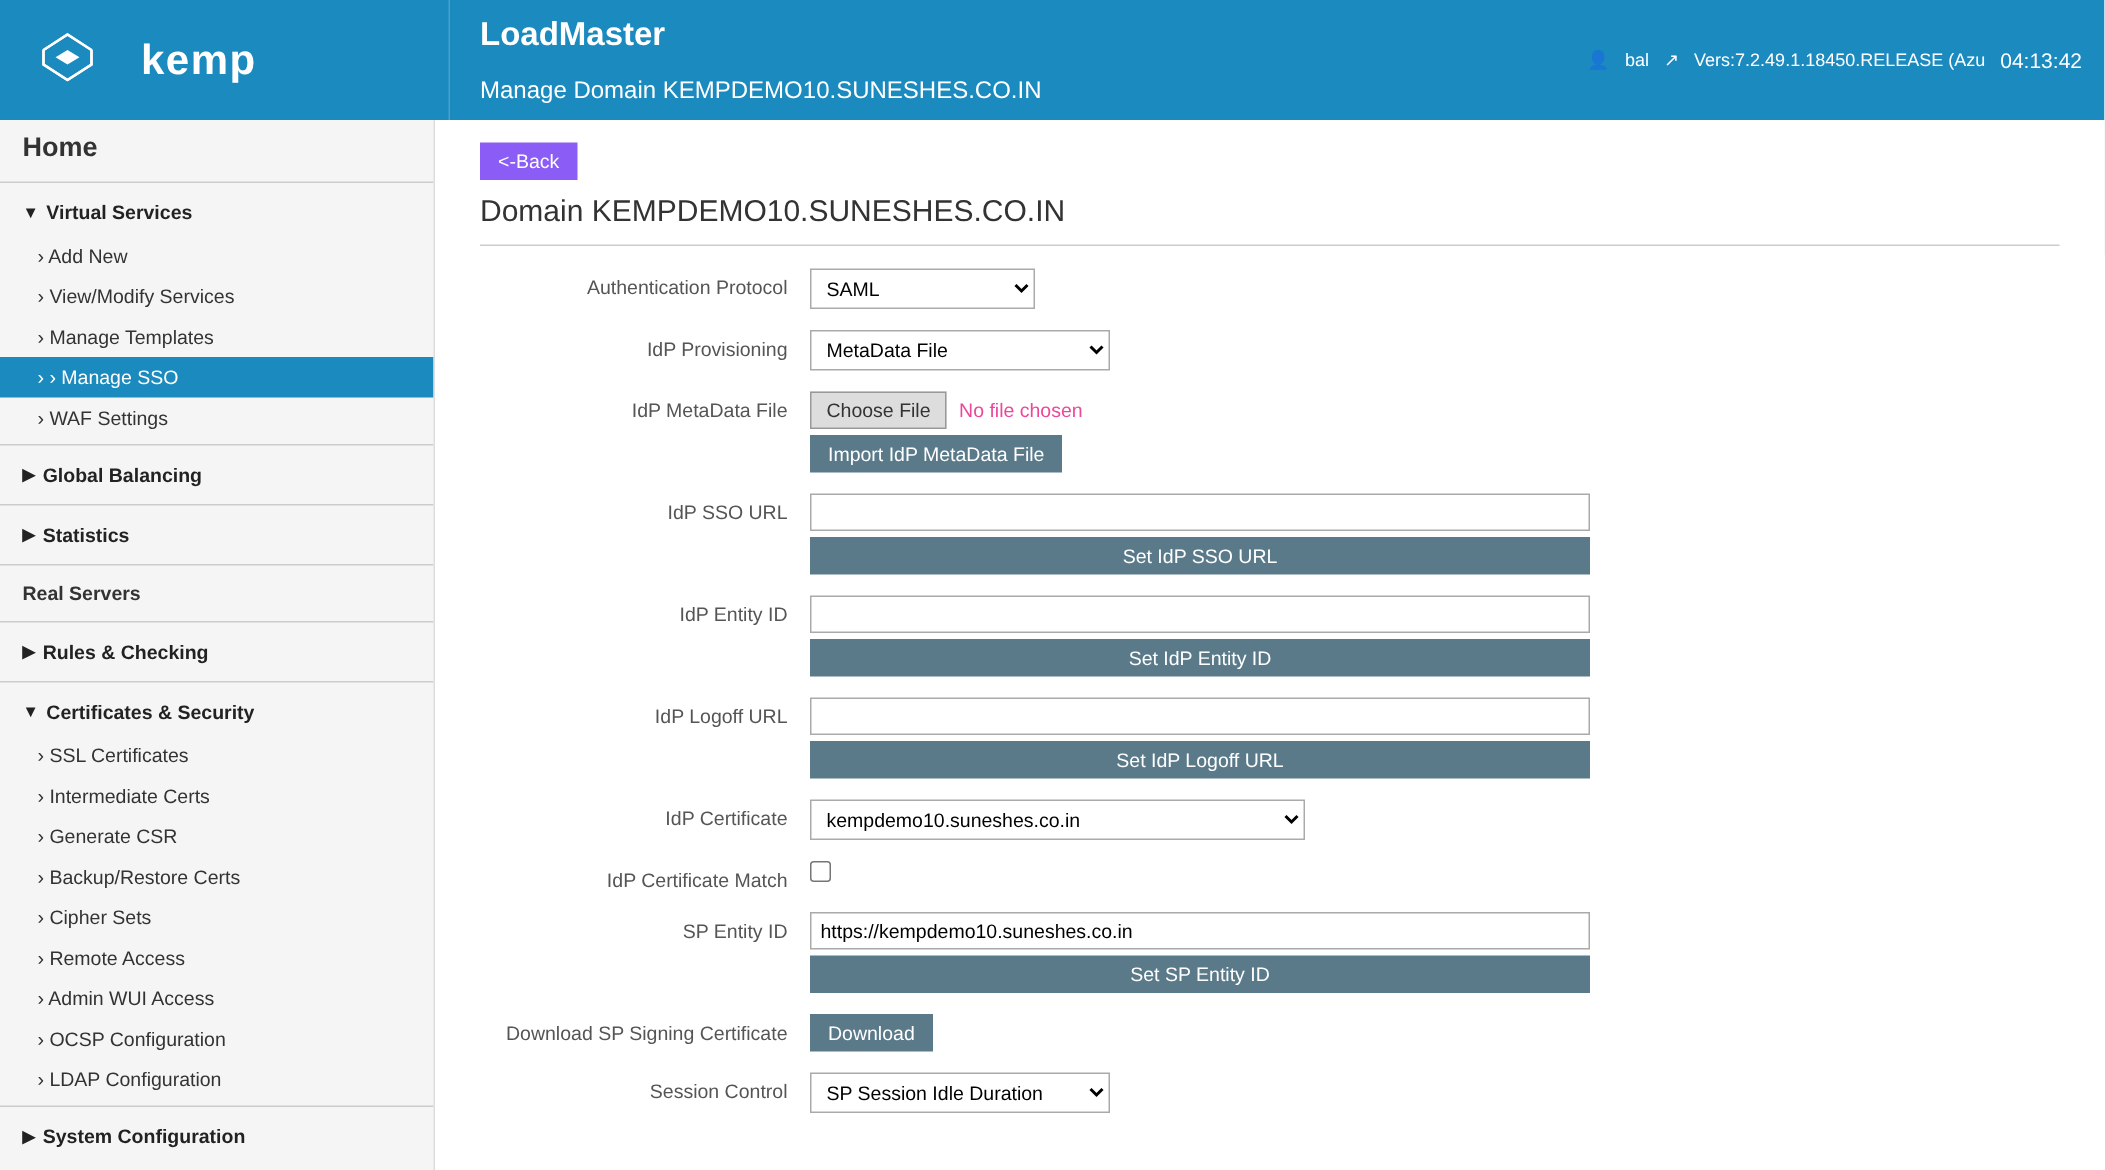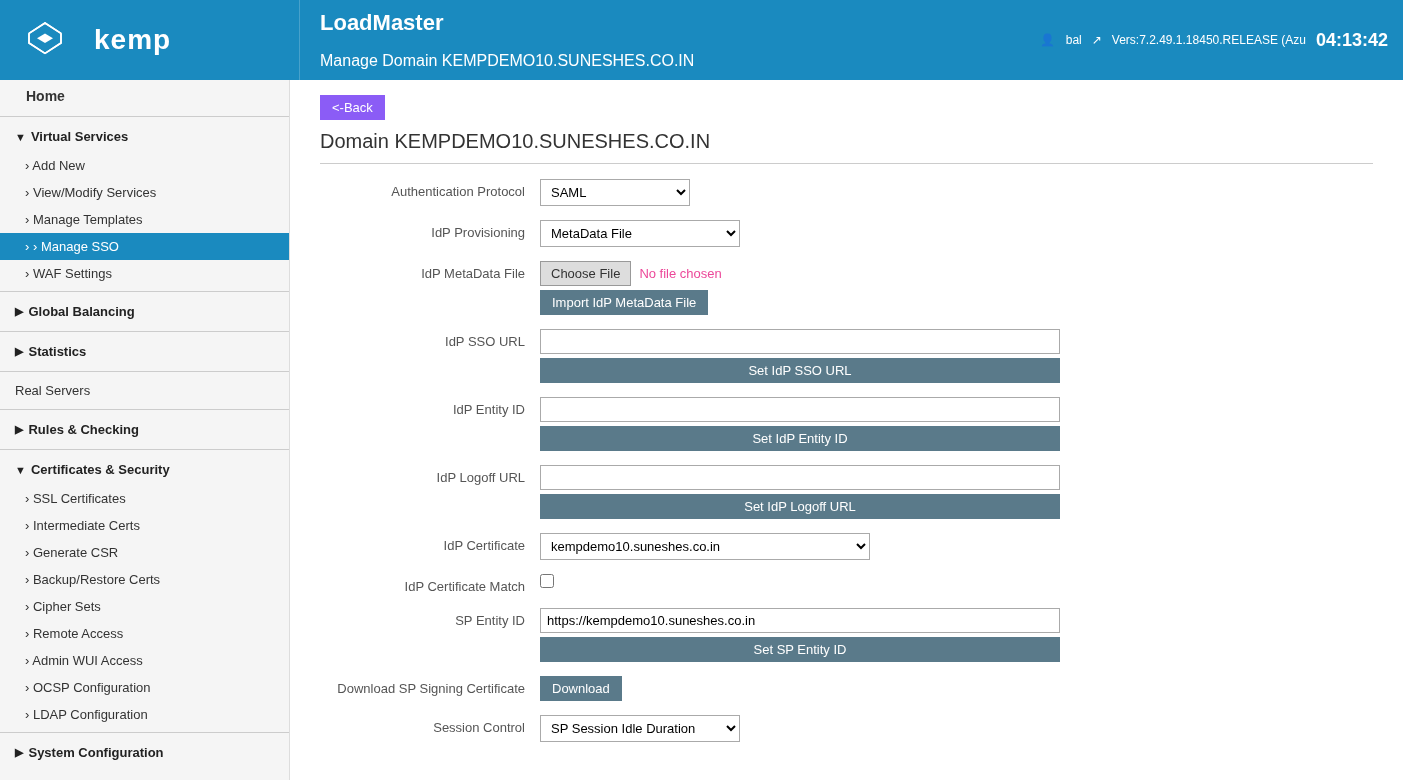--- a/index.html
+++ b/index.html
@@ -7,35 +7,35 @@
 
     
     .header { background: #1a8abf; color: white; display: flex; align-items: stretch; min-height: 80px; }
     .header-logo { background: #1a8abf; padding: 10px 20px; display: flex; align-items: center; gap: 24px; min-width: 300px; border-right: 1px solid rgba(255,255,255,0.2); }
     .logo-icon { width: 50px; height: 40px; }
     .logo-text { font-size: 28px; font-weight: bold; color: white; letter-spacing: 1px; }
     .header-main { flex: 1; display: flex; flex-direction: column; justify-content: center; padding: 8px 20px; }
     .header-title { font-size: 22px; font-weight: bold; color: white; }
     .header-subtitle { font-size: 16px; color: white; margin-top: 16px; }
     .header-right { display: flex; align-items: center; padding: 0 15px; gap: 10px; font-size: 12px; color: white; }
-    .header-time { font-size: 18px; font-weight: bold; }
+    .header-time { font-size: 14px; font-weight: normal; }
 
     
     .main-layout { display: flex; flex: 1; overflow: hidden; }
 
     
     .sidebar { width: 290px; background: #f5f5f5; border-right: 1px solid #ddd; overflow-y: auto; flex-shrink: 0; }
     .sidebar-item { padding: 7px 15px; cursor: pointer; color: #333; font-size: 13px; }
     .sidebar-section { padding: 8px 15px; font-weight: bold; color: #222; font-size: 13px; cursor: pointer; display: flex; align-items: center; gap: 5px; }
     .sidebar-section.collapsed::before { content: '▶'; font-size: 11px; }
     .sidebar-section.expanded::before { content: '▼'; font-size: 11px; }
     .sidebar-child { padding: 6px 15px 6px 25px; cursor: pointer; color: #333; font-size: 13px; }
     .sidebar-child::before { content: '› '; }
     .sidebar-divider { border-bottom: 1px solid #ccc; margin: 4px 0; }
-    .home-item { padding: 8px 26px; font-size: 14px; font-weight: bold; color: #333; cursor: pointer; }
+    .home-item { padding: 8px 15px; font-size: 18px; font-weight: bold; color: #333; cursor: pointer; }
 
     
     .content { flex: 1; overflow-y: auto; background: white; }
     .content-inner { padding: 15px 30px; }
 
     
     .back-btn { background: #8b5cf6; color: white; border: none; padding: 5px 12px; cursor: pointer; font-size: 13px; margin-bottom: 10px; display: inline-block; }
     .page-title { font-size: 20px; color: #333; margin-bottom: 15px; padding-bottom: 10px; border-bottom: 1px solid #ccc; }
 
     
@@ -96,21 +96,21 @@
     <div class="sidebar-child">Manage Templates</div>
     <div class="sidebar-child active" style="background:#1a8abf;color:white;">› Manage SSO</div>
     <div class="sidebar-child">WAF Settings</div>
 
     <div class="sidebar-divider"></div>
     <div class="sidebar-section collapsed">Global Balancing</div>
     <div class="sidebar-divider"></div>
     <div class="sidebar-section collapsed">Statistics</div>
     <div class="sidebar-divider"></div>
 
-    <div class="sidebar-item" style="font-weight:normal;">Real Servers</div>
+    <div class="sidebar-item" style="font-weight:bold;">Real Servers</div>
     <div class="sidebar-divider"></div>
 
     <div class="sidebar-section collapsed">Rules &amp; Checking</div>
     <div class="sidebar-divider"></div>
 
     <div class="sidebar-section expanded">Certificates &amp; Security</div>
     <div class="sidebar-child">SSL Certificates</div>
     <div class="sidebar-child">Intermediate Certs</div>
     <div class="sidebar-child">Generate CSR</div>
     <div class="sidebar-child">Backup/Restore Certs</div>

